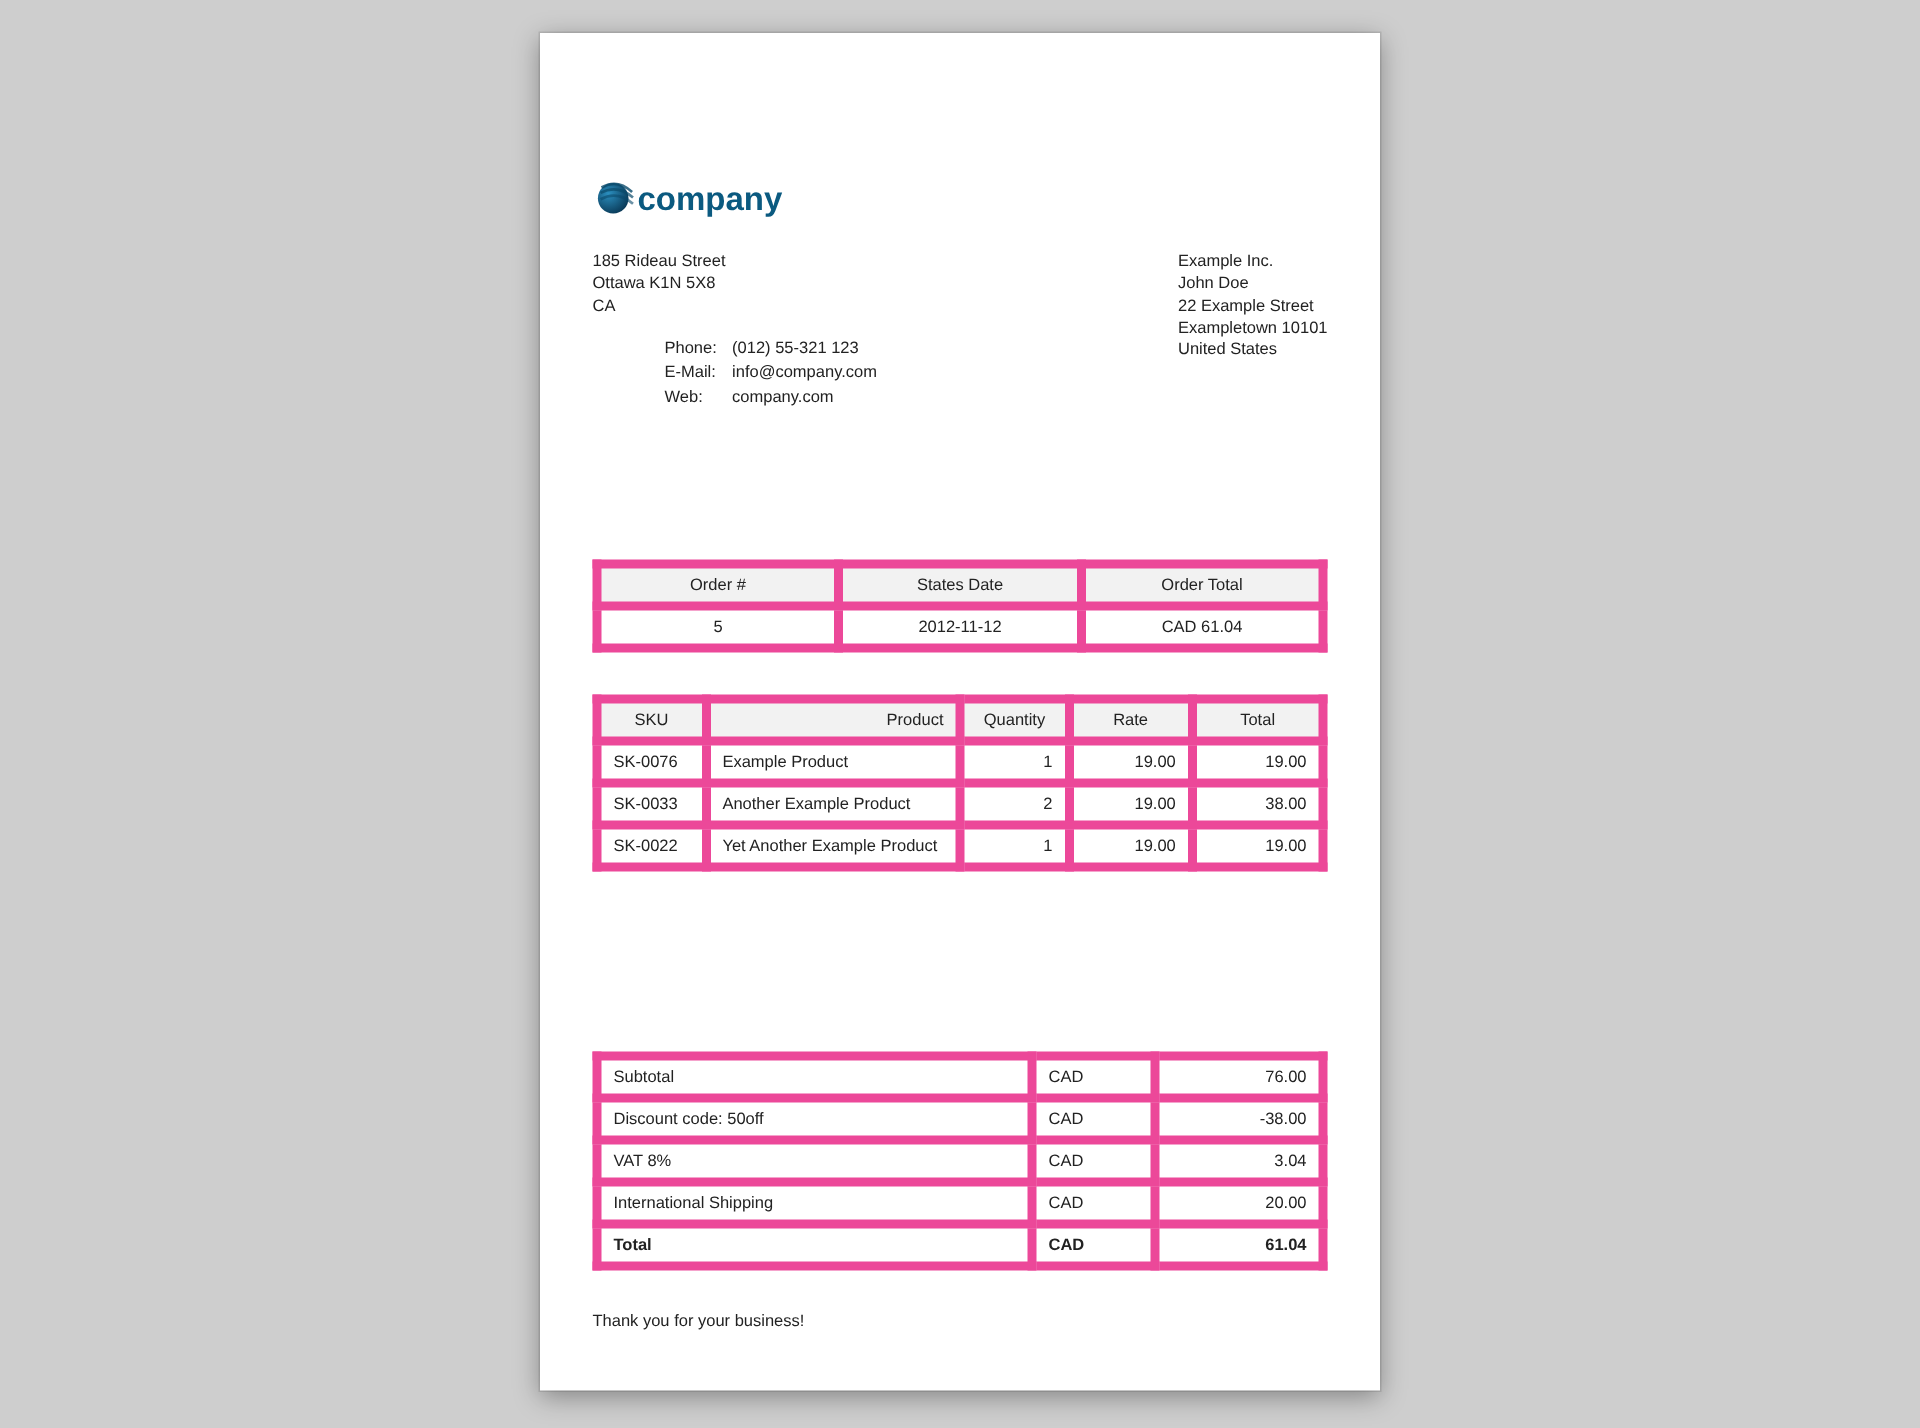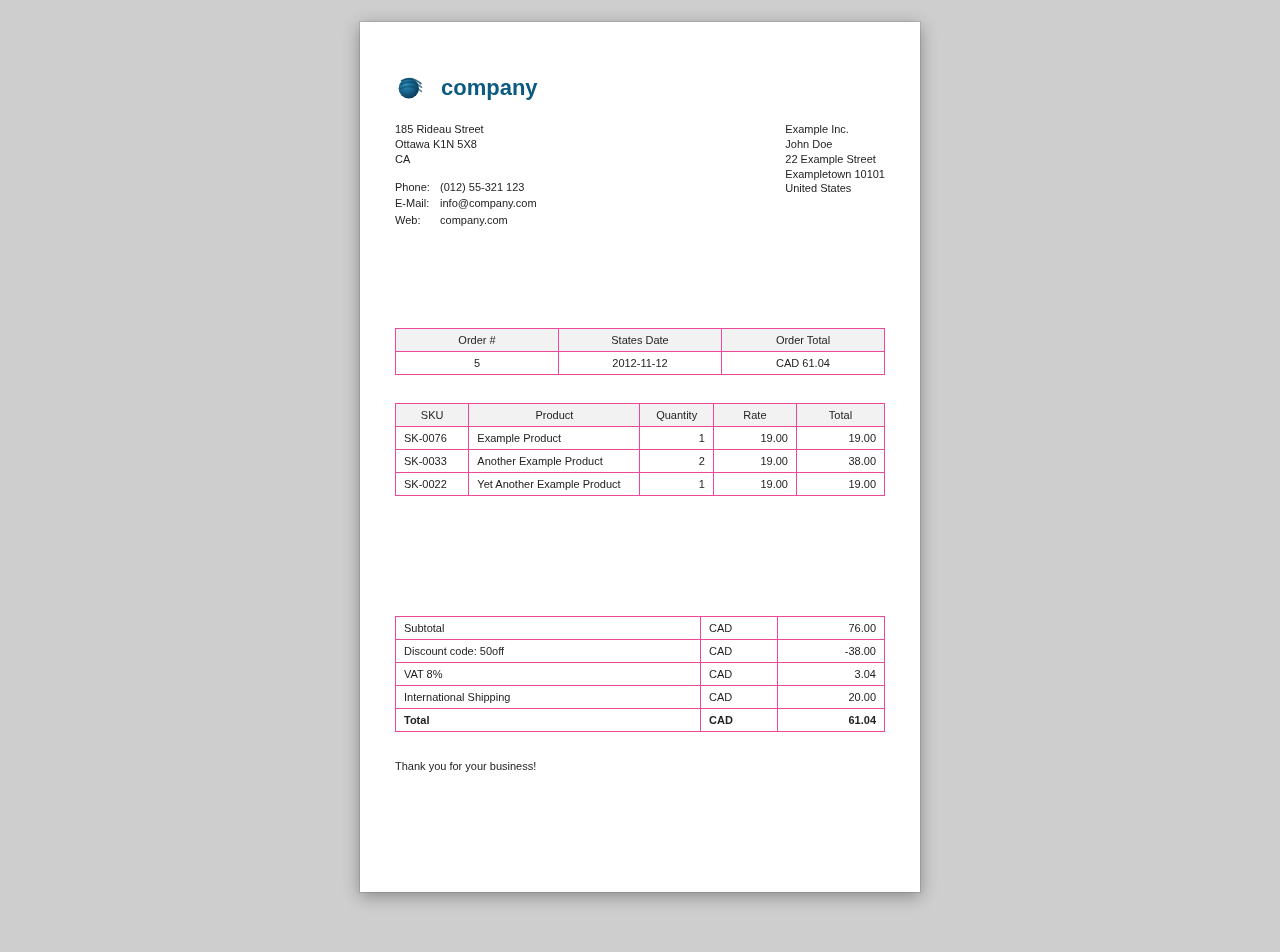--- a/index.html
+++ b/index.html
@@ -19,22 +19,23 @@
     background: #fff;
     margin: 22px auto 0 auto;
     box-shadow: 0 4px 16px rgba(0,0,0,0.35), 0 0 0 1px rgba(0,0,0,0.1);
     padding: 50px 35px 40px 35px;
     box-sizing: border-box;
     min-height: 870px;
   }
   .logo-row {
     display: flex;
     align-items: center;
-    gap: 16px;
+    gap: 0;
     margin-bottom: 18px;
+    margin-top: 44px;
   }
   .logo-text {
     font-family: "Segoe UI", Arial, sans-serif;
     font-size: 22px;
     font-weight: 600;
     color: #0b5a80;
     letter-spacing: 0px;
     text-transform: lowercase;
   }
   .header-cols {
@@ -42,34 +43,34 @@
     justify-content: center;
     align-items: flex-start;
   }
   .block {
     line-height: 1.35;
   }
   .contact-block {
     margin-top: 12px;
     line-height: 1.5;
   }
-  .contact-row span.lbl { display:inline-block; width:42px; }
+  .contact-row span.lbl { display:inline-block; width:42px;margin-left:48px; }
   .right-col {
     margin-left: auto;
     padding-left: 30px;
     max-width: 230px;
   }
 
   table {
     border-collapse: collapse;
     width: 100%;
     font-size: 11px;
   }
   th, td {
-    border: 1px solid #ec4899;
+    border: 6px solid #ec4899;
     padding: 5px 8px;
     text-align: left;
   }
   th {
     background: #f2f2f2;
     font-weight: normal;
     text-align: center;
   }
   .order-summary {
     margin-top: 100px;
@@ -77,21 +78,21 @@
   .order-summary th, .order-summary td {
     width: 33.33%;
     text-align: center;
   }
 
   .items-table {
     margin-top: 28px;
     border-radius: 13px;
   }
   .items-table th:nth-child(1){ width:15%; text-align:center;}
-  .items-table th:nth-child(2){ width:35%;}
+  .items-table th:nth-child(2){ width:35%;text-align:right;}
   .items-table th:nth-child(3){ width:15%;}
   .items-table th:nth-child(4){ width:17%;}
   .items-table th:nth-child(5){ width:18%;}
   .items-table td.num { text-align: right; }
   .items-table td.sku { }
 
   .totals-table {
     margin-top: 120px;
   }
   .totals-table td { }

